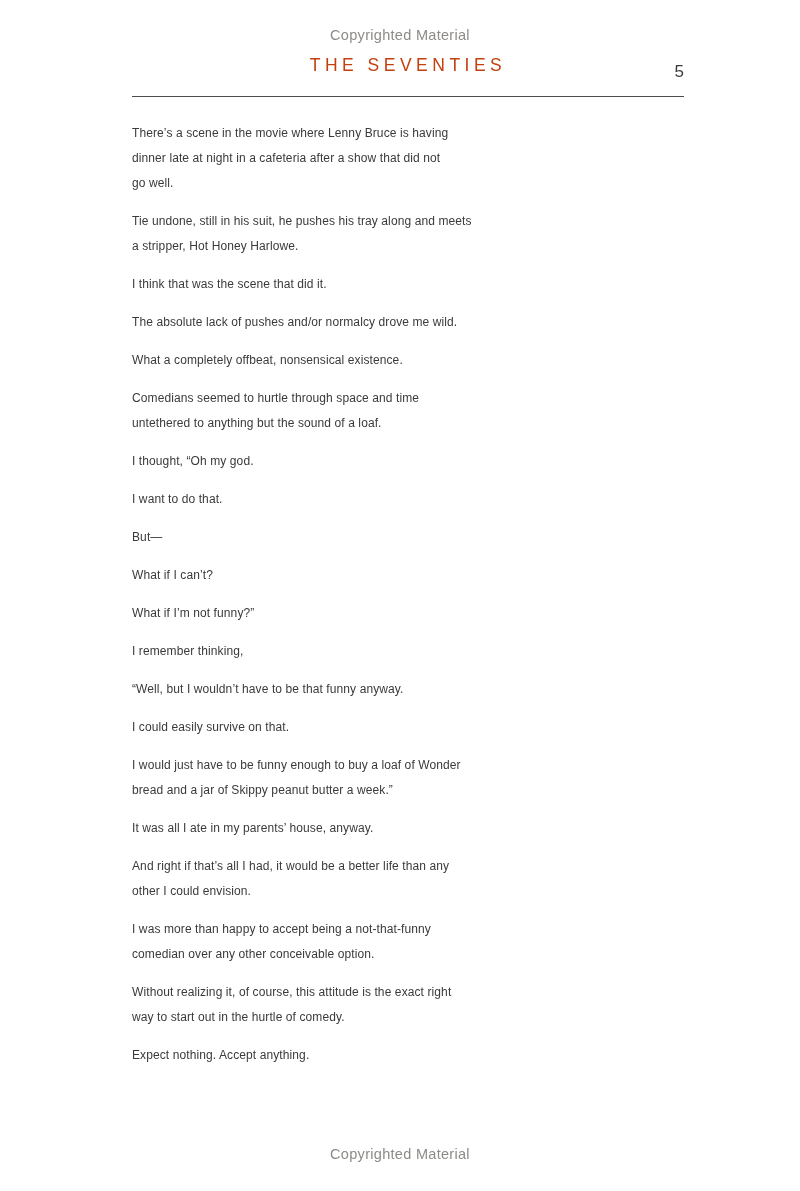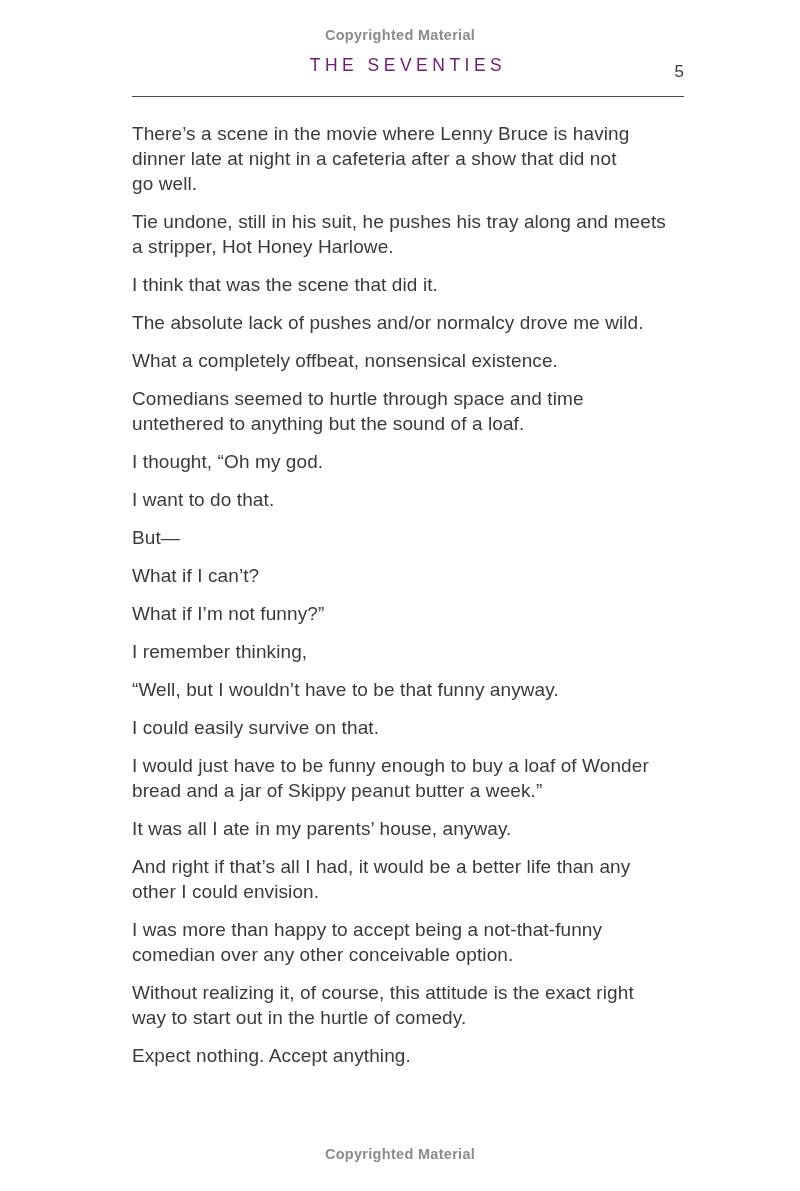--- a/index.html
+++ b/index.html
@@ -10,42 +10,42 @@
     position: relative;
     font-family: "Liberation Sans", sans-serif;
     overflow: hidden;
   }
   .copyright-notice {
     position: absolute;
     left: 0;
     width: 800px;
     text-align: center;
     font-size: 14.5px;
-    font-weight: 700;
+    font-weight: 400;
     letter-spacing: 0.3px;
     color: #8d8b87;
   }
   .copyright-top { top: 27px; }
   .copyright-bottom { top: 1146px; }
   .running-head {
     position: absolute;
     top: 55px;
     left: 132px;
     width: 552px;
     height: 26px;
   }
   .running-head-title {
     position: absolute;
     left: 0;
     width: 100%;
     text-align: center;
     font-size: 17.5px;
     font-weight: 400;
     letter-spacing: 4.5px;
-    color: #701a75;
+    color: #c2410c;
     white-space: nowrap;
   }
   .page-number {
     position: absolute;
     right: 0;
     top: 7px;
     font-size: 17px;
     color: #3a3a3a;
   }
   .header-rule {
@@ -58,21 +58,21 @@
     border: none;
   }
   .page-body {
     position: absolute;
     top: 121px;
     left: 132px;
     width: 560px;
   }
   .para {
     margin: 0 0 13px 0;
-    font-size: 19px;
+    font-size: 12px;
     line-height: 25px;
     font-weight: 400;
     letter-spacing: 0.1px;
     color: #3a3a3a;
   }
   .line {
     display: block;
     white-space: nowrap;
   }
 </style>

